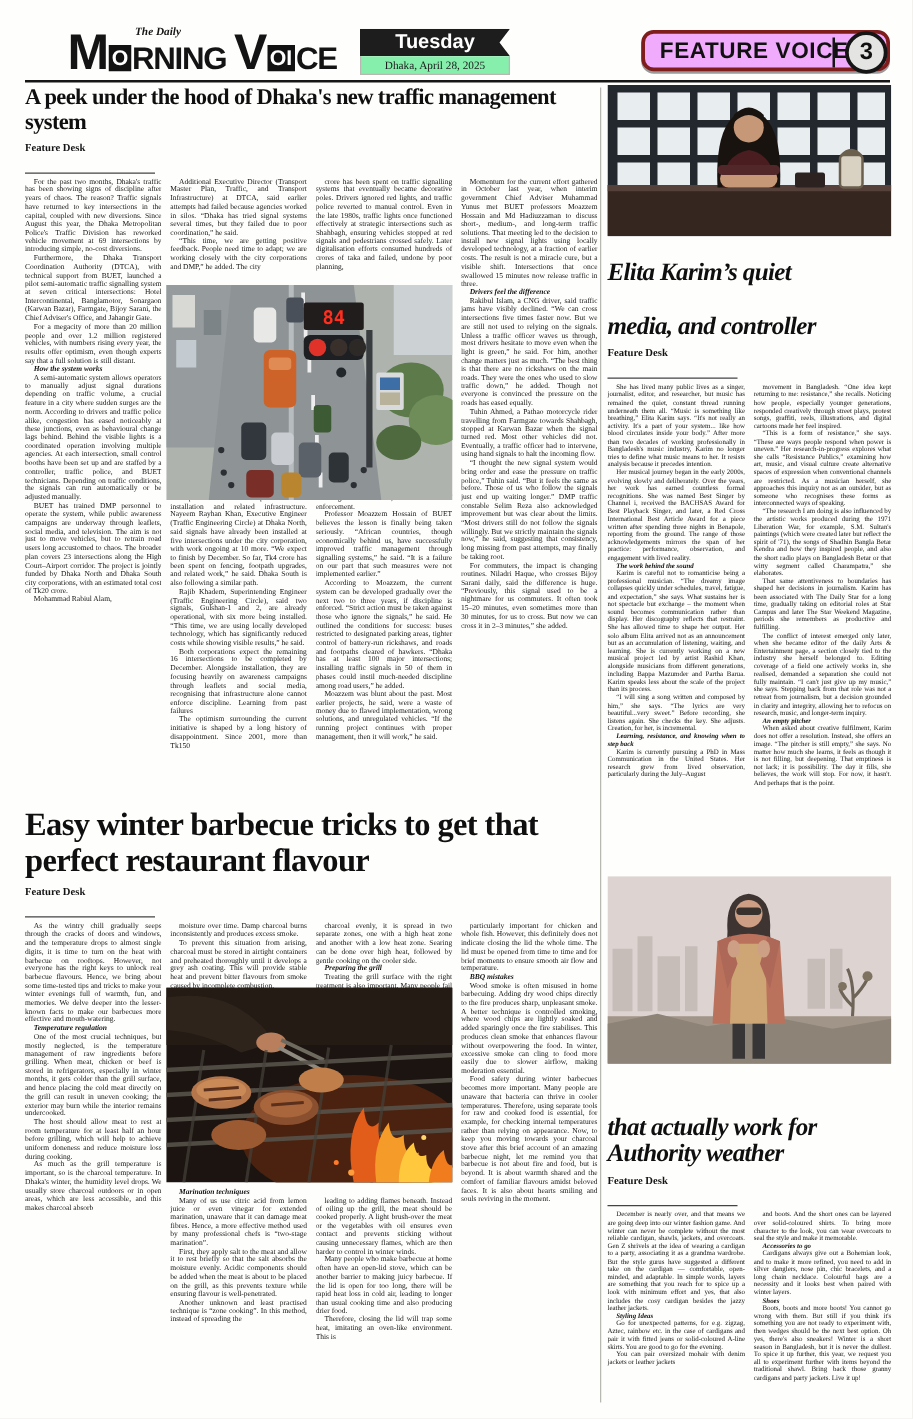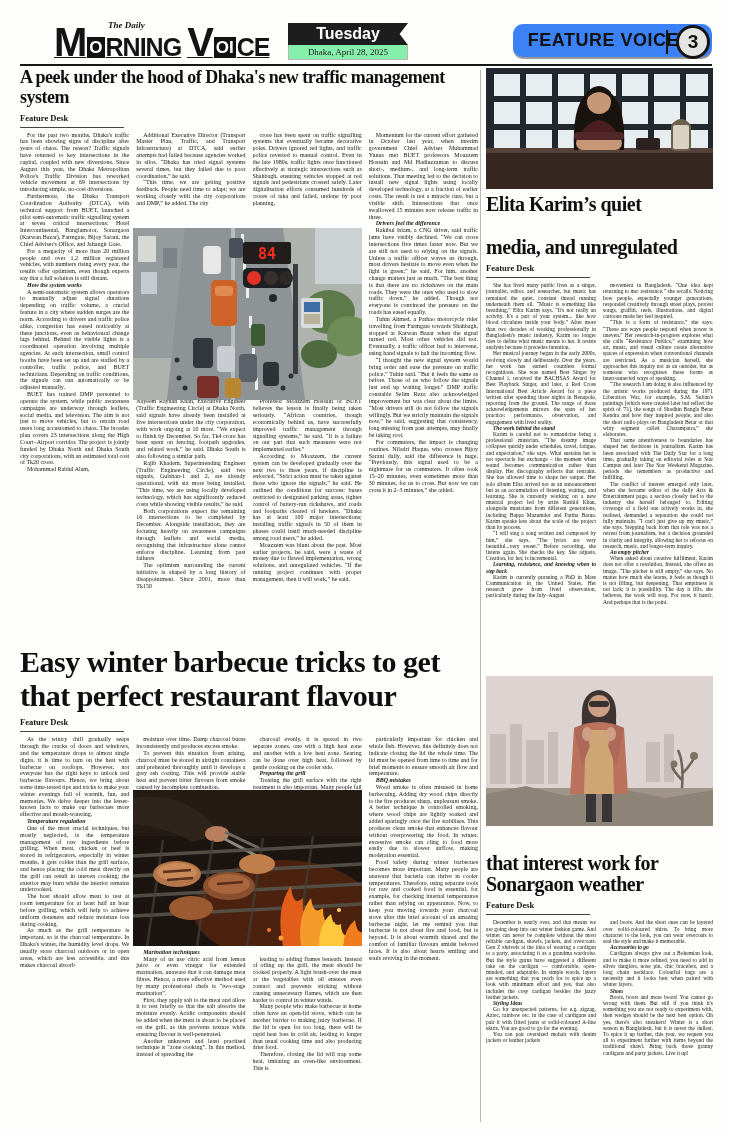--- a/index.html
+++ b/index.html
@@ -3,63 +3,63 @@
 <meta charset="utf-8">
 <style>
   html,body{margin:0;padding:0;background:#e9e7e2;}
   .page{position:relative;width:730px;height:1135px;background:#fefefd;margin:0 auto;overflow:hidden;
         font-family:"Liberation Serif", serif;color:#141414;}
   
   .topbar{position:absolute;left:20px;top:20px;width:692px;height:42px;}
   .masthead{position:absolute;left:34px;top:2px;white-space:nowrap;}
   .md-tagline{position:absolute;left:30px;top:-2px;font-family:Liberation Serif, serif;font-style:italic;
               font-weight:bold;font-size:9px;color:#151515;margin-left:24px;}
-  .md-word{font-family:"Liberation Sans",sans-serif;font-weight:bold;letter-spacing:-1px;line-height:40px;text-decoration:underline;}
+  .md-word{font-family:"Liberation Sans",sans-serif;font-weight:bold;letter-spacing:-1px;line-height:40px;}
   .md-cap{font-size:40px;}
   .md-rest{font-size:25px;}
   .md-block{display:inline-block;background:#121212;color:#fff;font-size:17px;line-height:19px;
             padding:1px 2px;margin:0 1px;transform:translateY(-3px);letter-spacing:0;}
   .md-gap{display:inline-block;width:6px;}
   .dateline{position:absolute;left:268px;top:3px;width:120px;}
   .dl-day{background:#1d1d1d;color:#fff;font-family:"Liberation Sans",sans-serif;font-weight:bold;
           font-size:16px;text-align:center;padding:2px 0;
           clip-path:polygon(0 0,100% 0,93% 50%,100% 100%,0 100%);}
   .dl-date{background:#86efac;border:1px solid #b9b7b2;border-top:none;color:#1c1c1c;
            font-size:9px;text-align:center;padding:2px 0;font-family:"Liberation Serif",serif;}
   .badge{position:absolute;right:0;top:4px;height:34px;}
-  .badge-box{display:inline-block;border:3px solid #3b82f6;border-radius:10px;background:#3b82f6;
+  .badge-box{display:inline-block;border:3px solid #7f1d1d;border-radius:10px;background:#f0abfc;
              padding:3px 30px 3px 12px;font-family:"Liberation Sans",sans-serif;font-weight:bold;
              font-size:18px;letter-spacing:.5px;color:#111;box-shadow:0 2px 0 #9a9a9a;}
   .badge-sep{position:absolute;right:44px;top:6px;width:2px;height:24px;background:#151515;}
   .badge-circle{position:absolute;right:2px;top:1px;width:28px;height:28px;border:3px solid #151515;
                 border-radius:50%;background:#e4e4e2;font-family:"Liberation Sans",sans-serif;
                 font-weight:bold;font-size:19px;line-height:28px;text-align:center;color:#111;}
   .header-rule{position:absolute;left:20px;top:64px;width:692px;height:2px;background:#161616;}
   .vrule{position:absolute;left:480px;top:70px;width:1px;height:1052px;background:#b9b7b2;}
   
   .headline{margin:0;font-weight:bold;color:#0f0f0f;letter-spacing:-.5px;}
   .byline{font-weight:bold;font-size:8.5px;border-bottom:1px solid #444;width:104px;
-          padding-bottom:4px;margin:5px 0 4px 0;}
+          padding-bottom:15px;margin:5px 0 4px 0;}
   .cols{display:flex;}
   .col{overflow:hidden;text-align:justify;}
   .col p{margin:0;text-indent:7px;}
   .col p.subhead{font-weight:bold;font-style:italic;}
   .col .spacer{width:100%;}
   
   .art-main{position:absolute;left:20px;top:68px;width:458px;}
   .art-main .headline{font-size:18px;line-height:1.1;}
   .art-bbq{position:absolute;left:20px;top:645px;width:458px;}
-  .art-bbq .headline{font-size:30px;line-height:1.12;}
+  .art-bbq .headline{font-size:26px;line-height:1.12;}
   .cols4{gap:7px;}
   .cols4 .col{flex:1;font-size:6px;line-height:1.14;}
   .art-main .cols4{height:480px;}
   .art-bbq .cols4{height:397px;}
   
   .rail{position:absolute;left:486px;top:68px;width:227px;}
-  .rail .headline{font-size:20px;line-height:1.07;margin-top:5px;}
+  .rail .headline{font-size:20px;line-height:1.07;margin-top:19px;font-style:italic;}
   .cols2{gap:7px;}
   .cols2 .col{flex:1;font-size:5.5px;line-height:1.13;}
   .elita-cols{height:388px;}
   .outfit-cols{height:212px;}
   
   figure{margin:0;padding:0;line-height:0;text-align:center;}
   .photo-main{position:absolute;left:113px;top:160px;width:229px;height:172px;}
   .photo-bbq{position:absolute;left:113px;top:145px;width:229px;height:156px;}
   .photo-rail{width:227px;}
 </style>
@@ -223,21 +223,21 @@
         <rect x="88" y="64" width="50" height="8" rx="4" fill="#52272a"></rect>
 
         <rect x="186" y="56" width="18" height="26" rx="3" fill="#d9d2c3" stroke="#6b5f4d" stroke-width="2"></rect>
         <path d="M186 56 Q195 46 204 56 Z" fill="#6b5f4d"></path>
         <rect x="150" y="70" width="24" height="12" rx="2" fill="#2c2320"></rect>
       </svg>
     </figure>
     <h2 class="headline">
       <span>Elita Karim’s quiet</span><br>
       <br>
-      <span>media, and unregulated</span>
+      <span>media, and controller</span>
     </h2>
     <div class="byline">Feature Desk</div>
     <div class="cols cols2 elita-cols">
       <div class="col">
           <p class="para">She has lived many public lives as a singer, journalist, editor, and researcher, but music has remained the quiet, constant thread running underneath them all. “Music is something like breathing,” Elita Karim says. “It's not really an activity. It's a part of your system... like how blood circulates inside your body.” After more than two decades of working professionally in Bangladesh's music industry, Karim no longer tries to define what music means to her. It resists analysis because it precedes intention.</p>
           <p class="para">Her musical journey began in the early 2000s, evolving slowly and deliberately. Over the years, her work has earned countless formal recognitions. She was named Best Singer by Channel i, received the BACHSAS Award for Best Playback Singer, and later, a Red Cross International Best Article Award for a piece written after spending three nights in Benapole, reporting from the ground. The range of those acknowledgements mirrors the span of her practice: performance, observation, and engagement with lived reality.</p>
           <p class="subhead">The work behind the sound</p>
           <p class="para">Karim is careful not to romanticise being a professional musician. “The dreamy image collapses quickly under schedules, travel, fatigue, and expectation,” she says. What sustains her is not spectacle but exchange – the moment when sound becomes communication rather than display. Her discography reflects that restraint. She has allowed time to shape her output. Her solo album Elita arrived not as an announcement but as an accumulation of listening, waiting, and learning. She is currently working on a new musical project led by artist Rashid Khan, alongside musicians from different generations, including Bappa Mazumder and Partha Barua. Karim speaks less about the scale of the project than its process.</p>
           <p class="para">“I will sing a song written and composed by him,” she says. “The lyrics are very beautiful...very sweet.” Before recording, she listens again. She checks the key. She adjusts. Creation, for her, is incremental.</p>
           <p class="subhead">Learning, resistance, and knowing when to step back</p>
@@ -281,22 +281,22 @@
         <path d="M138 52 L128 48 L122 70 L130 90 Z" fill="#a35440"></path>
         <ellipse cx="101" cy="58" rx="5" ry="7" fill="#c69376"></ellipse>
         <ellipse cx="125" cy="58" rx="5" ry="7" fill="#c69376"></ellipse>
         <rect x="100" y="118" width="10" height="28" fill="#1c1a1b"></rect>
         <rect x="116" y="118" width="10" height="28" fill="#1c1a1b"></rect>
         <rect x="0" y="0" width="227" height="150" fill="#ffffff" opacity="0.12"></rect>
       </svg>
     </figure>
     <h2 class="headline">
       <br>
-      <span>that interest work for</span><br>
-      <span>Sonargaon weather</span>
+      <span>that actually work for</span><br>
+      <span>Authority weather</span>
     </h2>
     <div class="byline">Feature Desk</div>
     <div class="cols cols2 outfit-cols">
       <div class="col">
           <p class="para">December is nearly over, and that means we are going deep into our winter fashion game. And winter can never be complete without the most reliable cardigan, shawls, jackets, and overcoats. Gen Z shrivels at the idea of wearing a cardigan to a party, associating it as a grandma wardrobe. But the style gurus have suggested a different take on the cardigan — comfortable, open-minded, and adaptable. In simple words, layers are something that you reach for to spice up a look with minimum effort and yes, that also includes the cosy cardigan besides the jazzy leather jackets.</p>
           <p class="subhead">Styling Ideas</p>
           <p class="para">Go for unexpected patterns, for e.g. zigzag, Aztec, rainbow etc. in the case of cardigans and pair it with fitted jeans or solid-coloured A-line skirts. You are good to go for the evening.</p>
           <p class="para">You can pair oversized mohair with denim jackets or leather jackets</p>
         </div>
       <div class="col">

